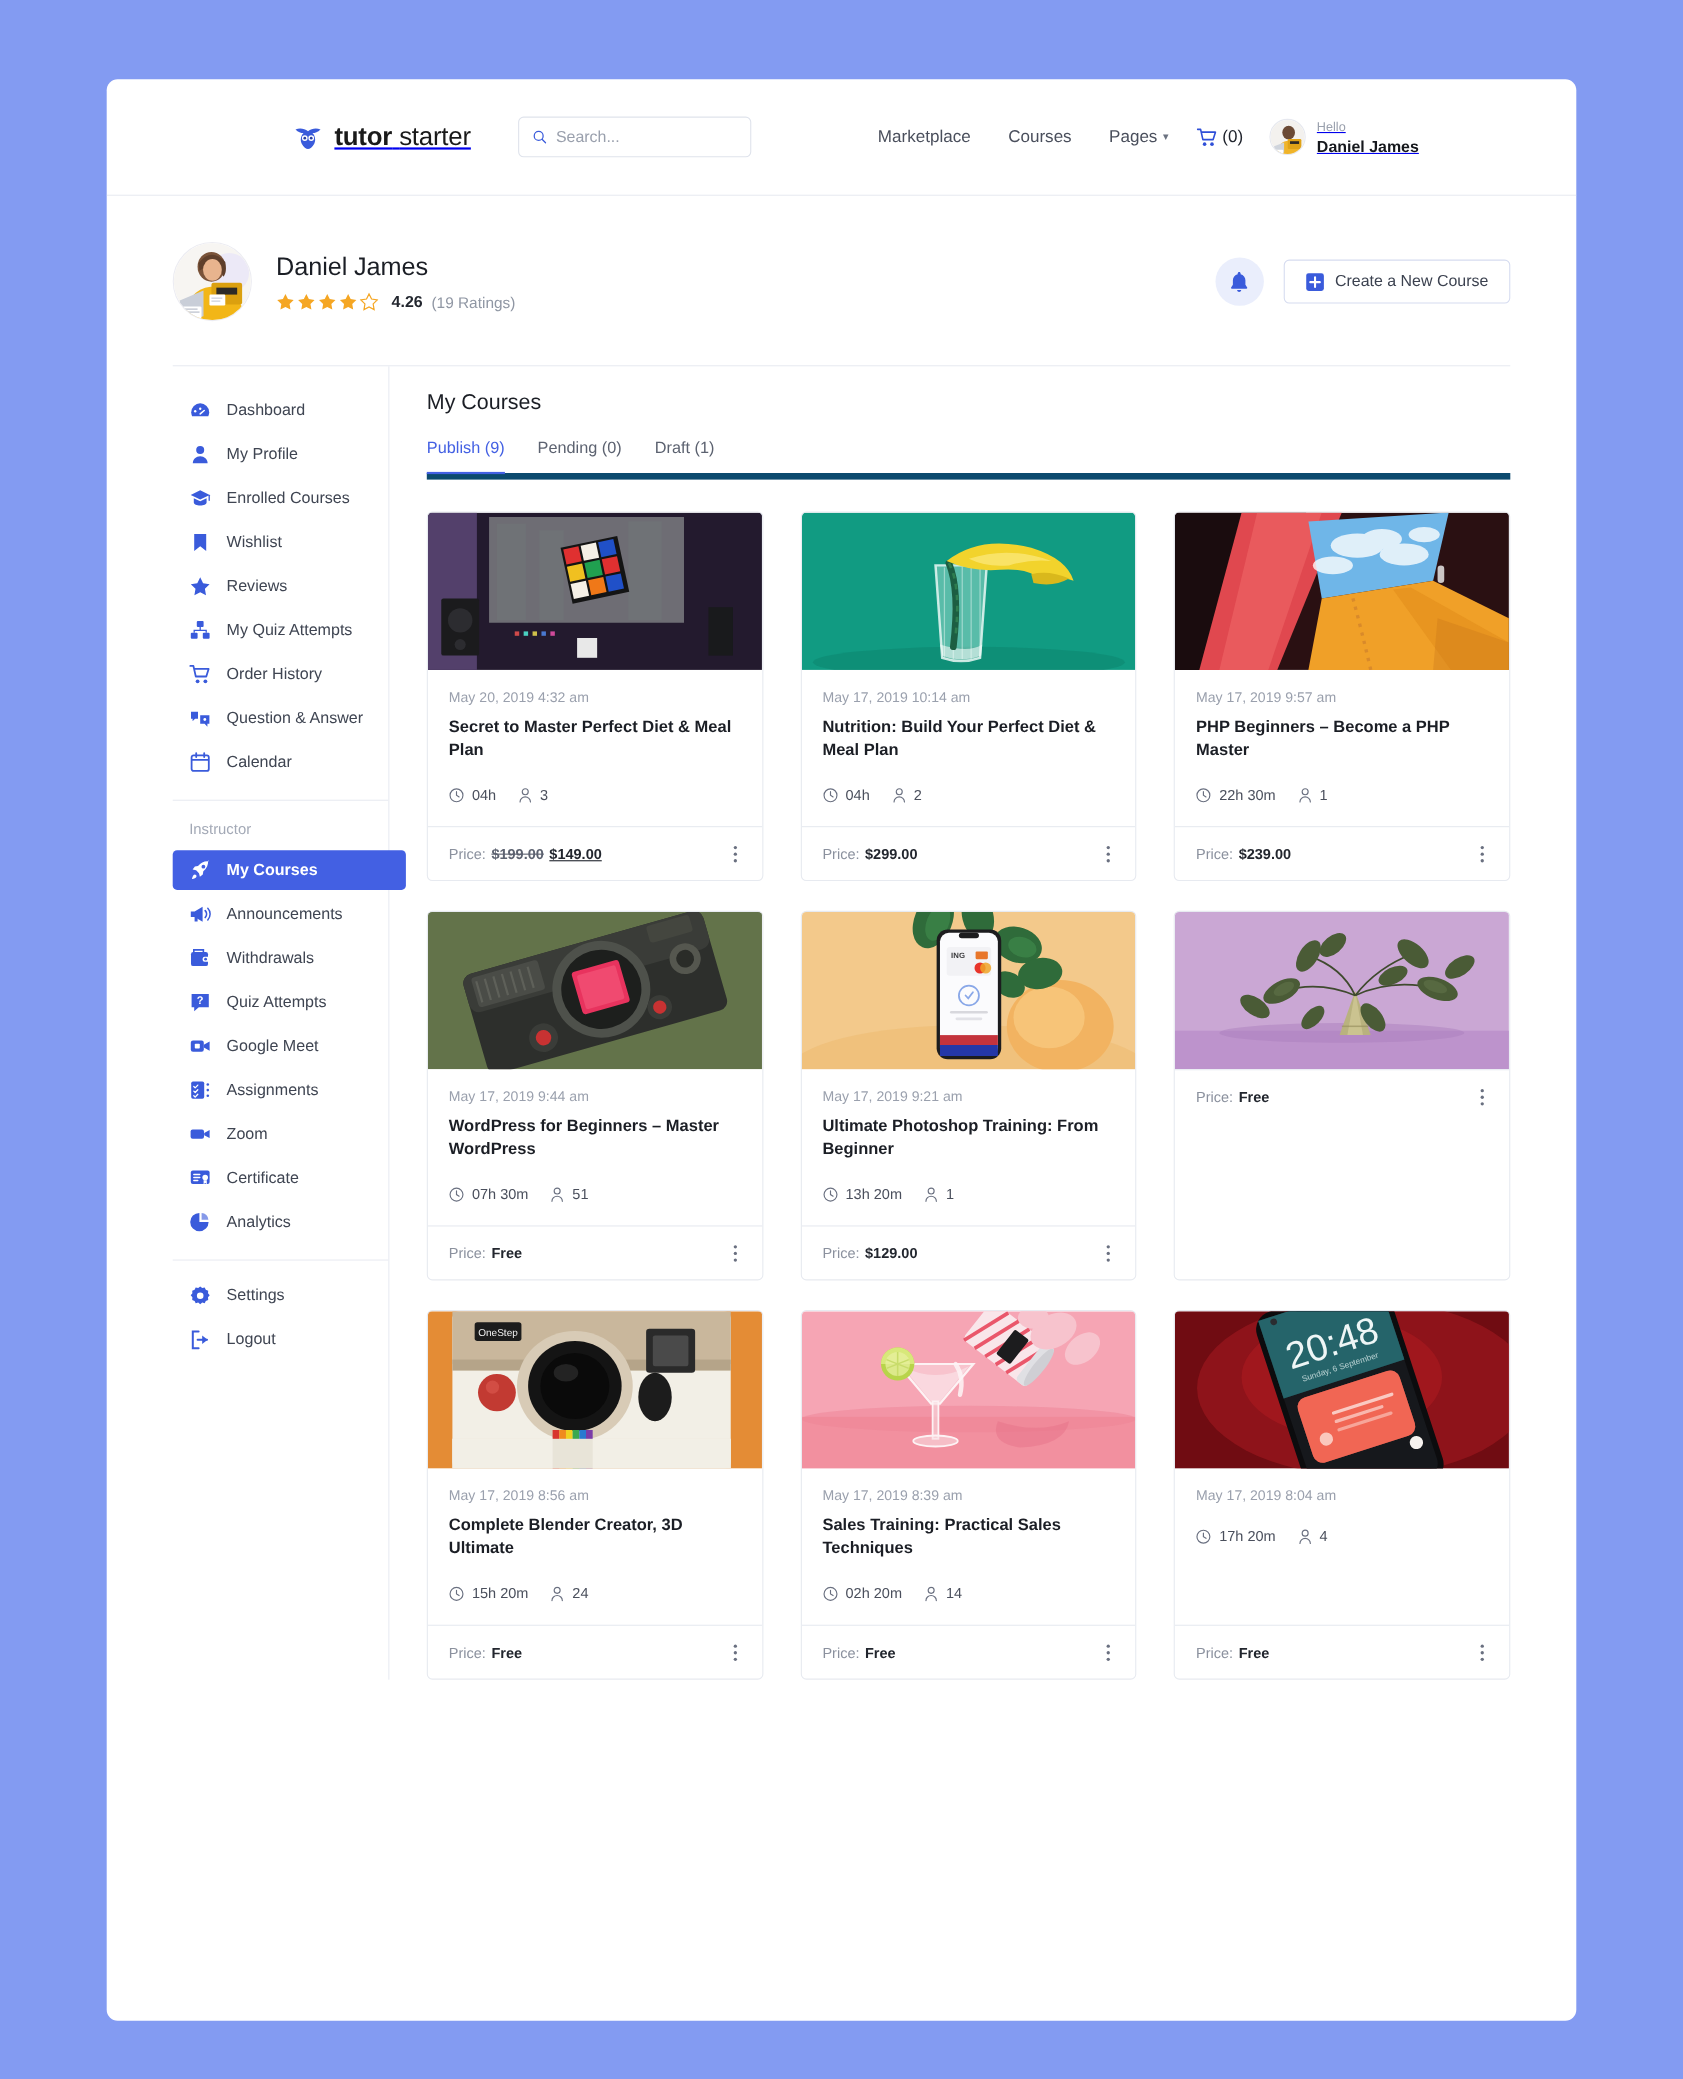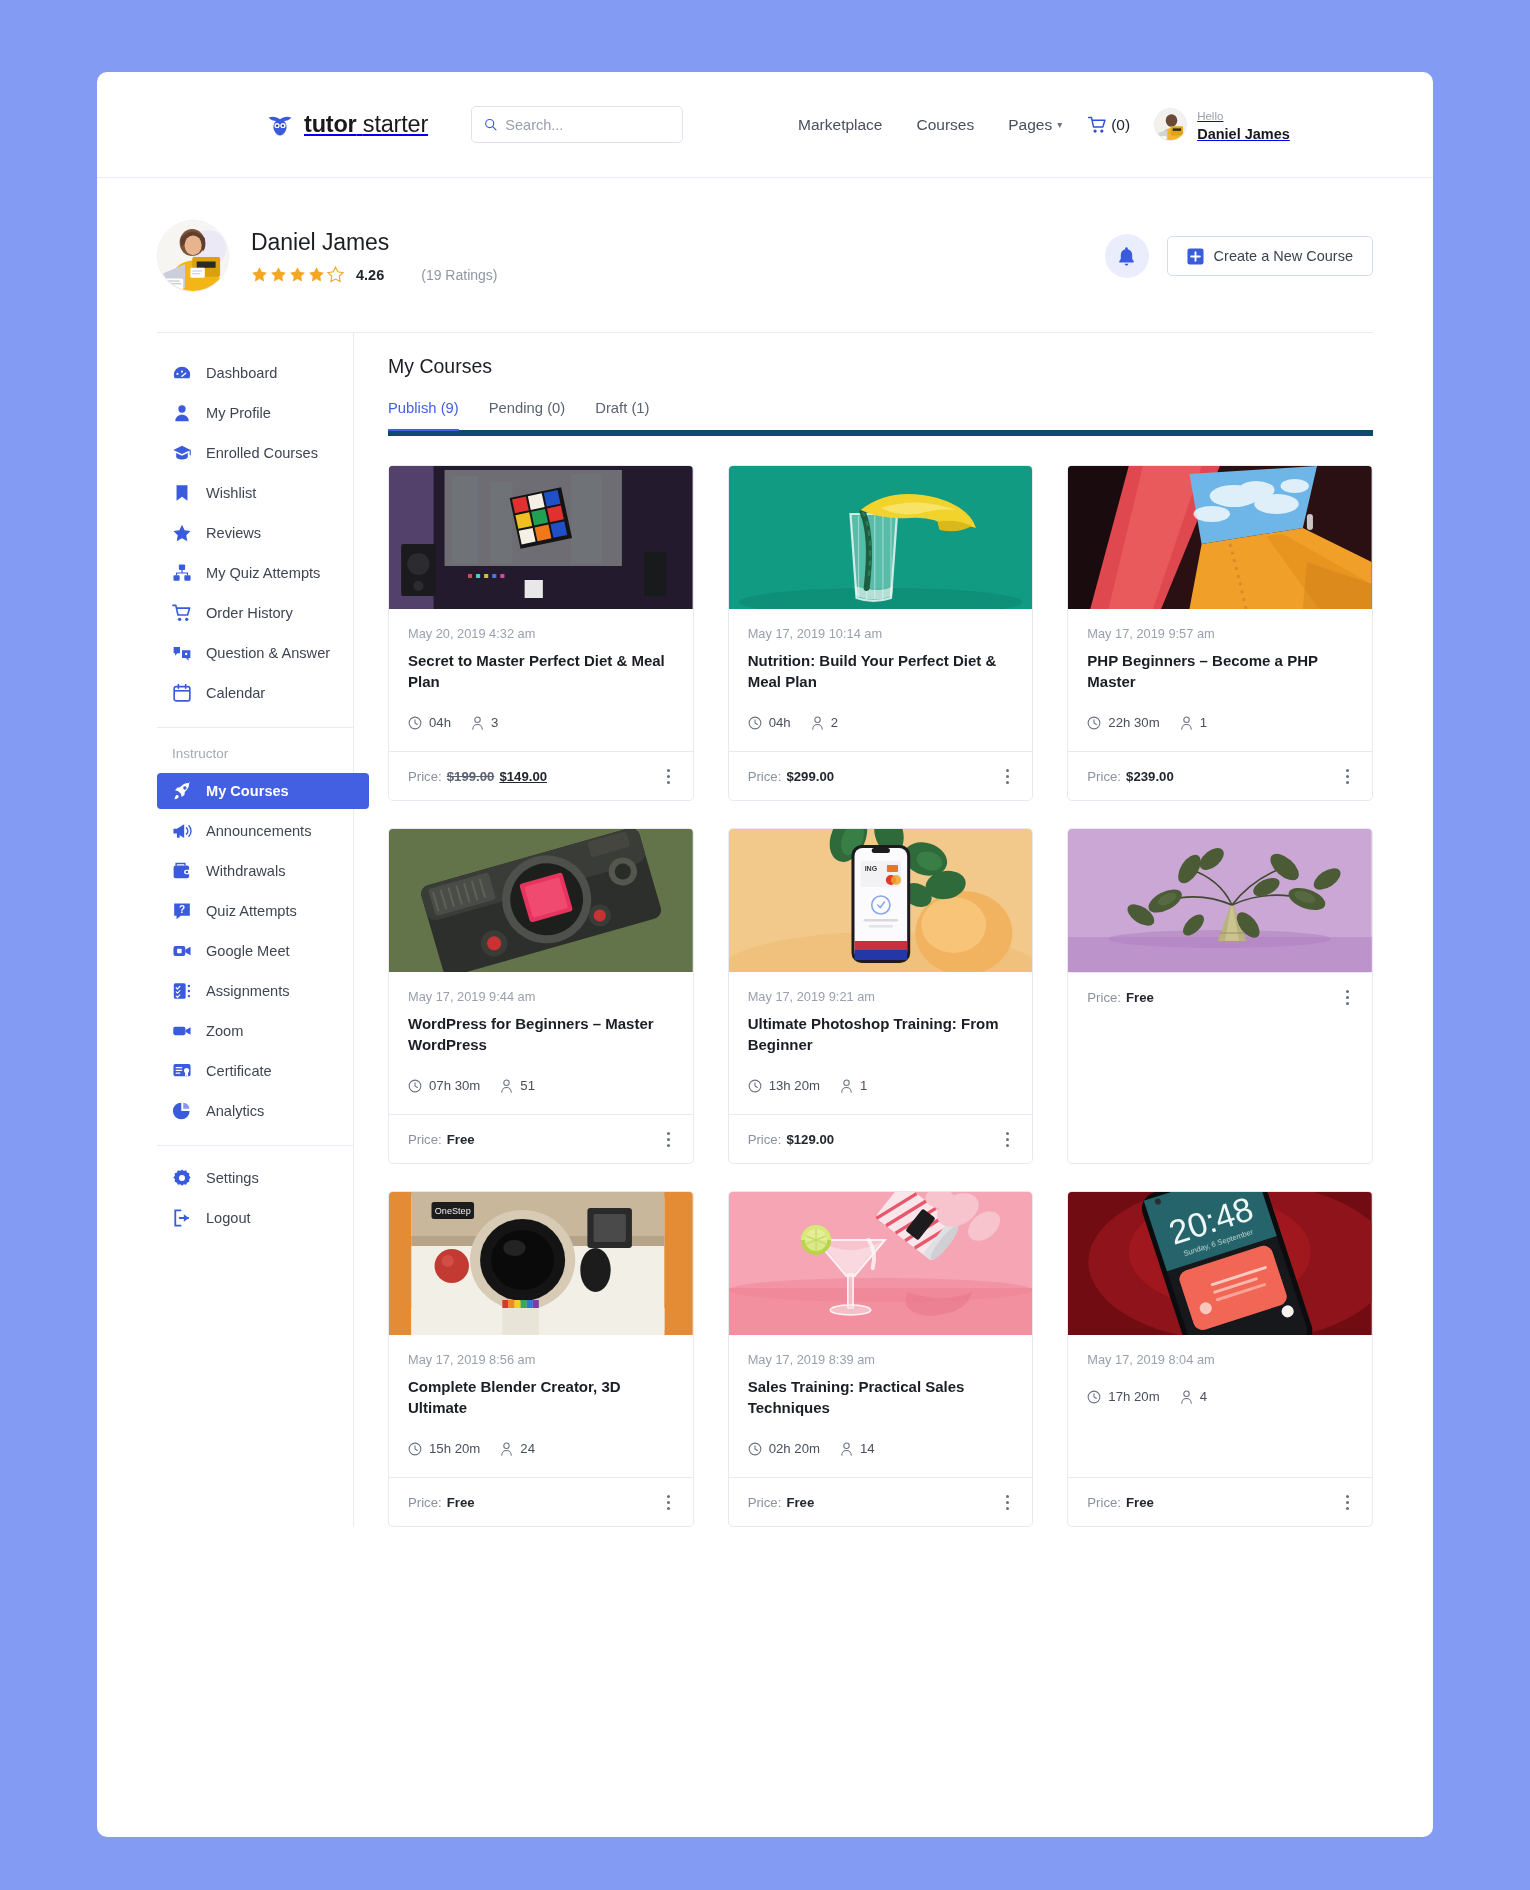--- a/index.html
+++ b/index.html
@@ -137,21 +137,21 @@
   }
   .profile-rating {
     margin-top: 10px;
     display: flex;
     align-items: center;
     gap: 8px;
   }
   .stars { display: flex; gap: 2px; }
   .star { width: 17px; height: 17px; display: block; }
   .rating-num { font-size: 14.5px; color: #22262e; font-weight: 600; margin-left: 4px; }
-  .rating-count { font-size: 14px; color: #9097a4; margin-left: 29px; }
+  .rating-count { font-size: 14px; color: #9097a4; }
 
   .profile-actions {
     margin-left: auto;
     display: flex;
     align-items: center;
     gap: 18px;
   }
   .bell-btn {
     width: 44px; height: 44px; border-radius: 50%;
     background: #eaeefc;

